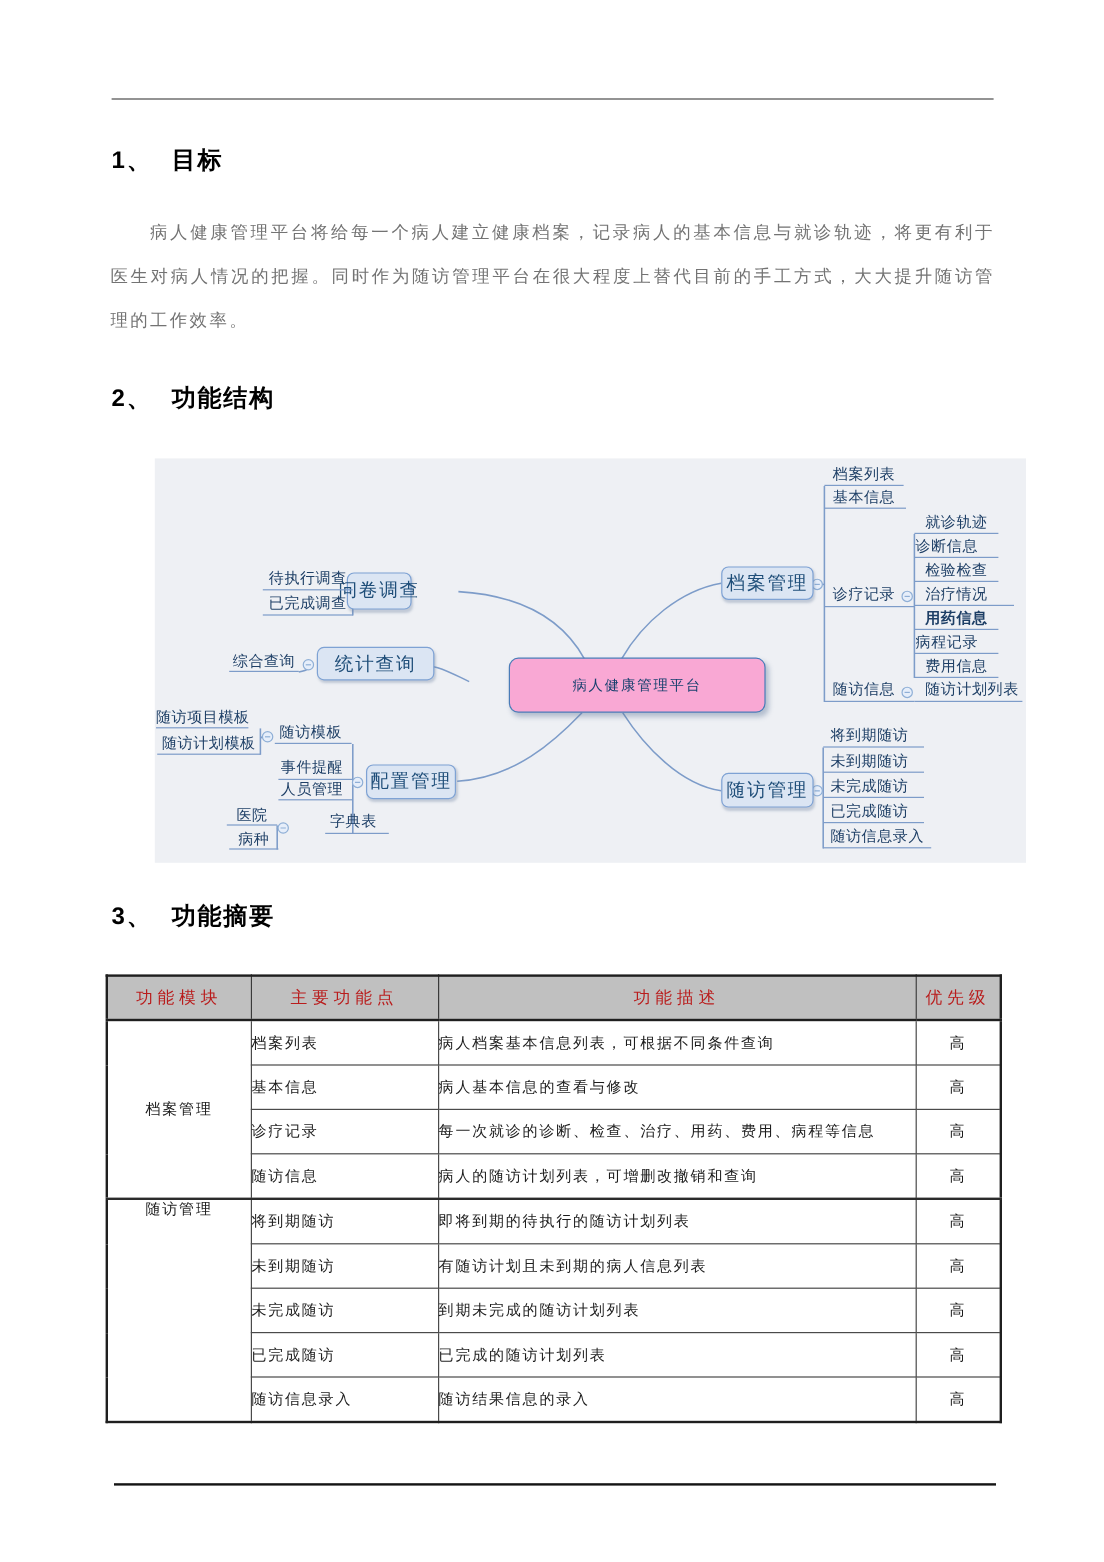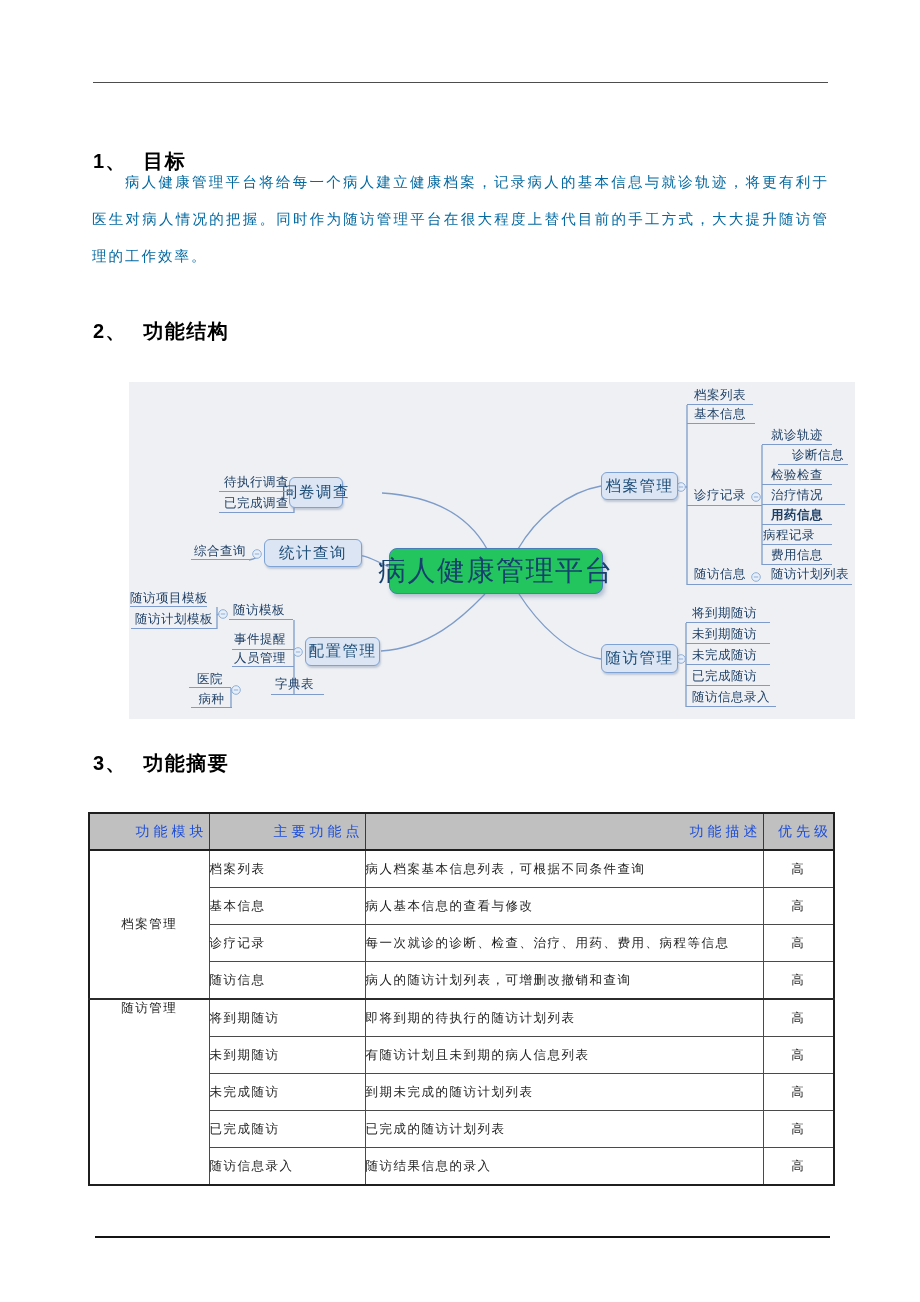--- a/index.html
+++ b/index.html
@@ -2,55 +2,55 @@
 <html><head>
 <meta charset="utf-8">
 <title>病人健康管理平台</title>
 <style>
   html,body{margin:0;padding:0;background:#888;}
   #page{position:relative;width:920px;height:1302px;background:#ffffff;margin:0 auto;
         font-family:"Liberation Sans","DejaVu Sans",sans-serif;overflow:hidden;}
   .rule{position:absolute;}
   .heading{position:absolute;font-size:20px;font-weight:bold;color:#000;letter-spacing:1.5px;white-space:nowrap;}
   .heading .h-title{margin-left:16px;}
-  #intro{position:absolute;left:92px;top:164px;width:737px;font-size:14.5px;line-height:37px;
-         letter-spacing:2px;text-align:justify;text-indent:33px;color:#0369a1;}
+  #intro{position:absolute;left:92px;top:176px;width:737px;font-size:14.5px;line-height:37px;
+         letter-spacing:2px;text-align:justify;text-indent:33px;color:#737373;}
   
   #mindmap{position:absolute;left:129px;top:382px;width:726px;height:337px;background:#eef0f4;}
   #mm-svg{position:absolute;left:0;top:0;}
   .mm-label{position:absolute;font-size:12.5px;letter-spacing:.5px;color:#1e3f66;line-height:15px;
             border-bottom:1px solid #7d9cc9;white-space:nowrap;box-sizing:border-box;}
   .tc{text-align:center;}
   .mm-box{position:absolute;box-sizing:border-box;background:#dbe5f3;border:1px solid #7ea2d4;border-radius:6px;
           color:#1f4e79;font-size:15.5px;letter-spacing:1.5px;display:flex;align-items:center;justify-content:center;
           box-shadow:1px 2px 2px rgba(110,130,160,.35);white-space:nowrap;}
-  .mm-root{background:#22c55e;border:1px solid #4a7cb8;border-radius:8px;color:#17406e;
-           font-size:28px;letter-spacing:1.5px;box-shadow:2px 3px 4px rgba(90,115,150,.4);}
+  .mm-root{background:#f9a8d4;border:1px solid #4a7cb8;border-radius:8px;color:#17406e;
+           font-size:12px;letter-spacing:1.5px;box-shadow:2px 3px 4px rgba(90,115,150,.4);margin-left:35px;}
   
   #summary-table{position:absolute;left:88px;top:812px;width:745px;border-collapse:collapse;table-layout:fixed;
                  border:2px solid #1f1f1f;}
   #summary-table th{background:#c0c0c0;height:33px;font-size:14px;font-weight:normal;letter-spacing:4px;
-                    border:1px solid #3a3a3a;border-bottom:2px solid #1f1f1f;color:#1d4ed8;text-align:right;}
+                    border:1px solid #3a3a3a;border-bottom:2px solid #1f1f1f;color:#b91c1c;}
   #summary-table td{height:36px;font-size:12.5px;letter-spacing:1.5px;color:#1c1c1c;
                     border:1px solid #4a4a4a;padding:0;}
   #summary-table tbody.group2{border-top:2px solid #2b2b2b;}
   td.module{text-align:center;letter-spacing:4px;font-size:13px;}
   td.module.top{vertical-align:top;padding-top:10px;}
   td.point{padding-left:13px;}
   td.desc{padding-left:13px;}
   td.pri{text-align:center;letter-spacing:0;}
 </style>
 </head>
 <body>
 
 <div id="page">
 
   <div class="rule" style="left:93px;top:82px;width:735px;height:1px;background:#4d4d4d;"></div>
 
-  <div class="heading" style="left:93px;top:120px;margin-top:28px;">
+  <div class="heading" style="left:93px;top:120px;">
     <span>1、</span><span class="h-title">目标</span>
   </div>
 
   <div id="intro">病人健康管理平台将给每一个病人建立健康档案，记录病人的基本信息与就诊轨迹，将更有利于医生对病人情况的把握。同时作为随访管理平台在很大程度上替代目前的手工方式，大大提升随访管理的工作效率。</div>
 
   <div class="heading" style="left:93px;top:318px;">
     <span>2、</span><span class="h-title">功能结构</span>
   </div>
 
   <div id="mindmap">
@@ -116,21 +116,21 @@
     <div class="mm-label" style="left:103px;top:269px;width:62px;height:16px;padding-left:2px;">人员管理</div>
     <div class="mm-label" style="left:112px;top:295px;width:53px;height:18px;padding-left:4px;margin-left:30px;">字典表</div>
     <div class="mm-label tc" style="left:60px;top:290px;width:42px;height:16px;">医院</div>
     <div class="mm-label tc" style="left:62px;top:310px;width:41px;height:16px;">病种</div>
 
     <div class="mm-box" style="left:472px;top:90px;width:77px;height:28px;">档案管理</div>
     <div class="mm-label" style="left:558px;top:6px;width:66px;height:17px;padding-left:7px;">档案列表</div>
     <div class="mm-label" style="left:558px;top:25px;width:68px;height:17px;padding-left:7px;">基本信息</div>
     <div class="mm-label" style="left:558px;top:106px;width:75px;height:18px;padding-left:7px;">诊疗记录</div>
     <div class="mm-label" style="left:633px;top:46px;width:70px;height:17px;padding-left:9px;">就诊轨迹</div>
-    <div class="mm-label" style="left:649px;top:66px;width:70px;height:17px;padding-left:14px;font-family:Liberation Serif, serif;">诊断信息</div>
+    <div class="mm-label" style="left:633px;top:66px;width:70px;height:17px;padding-left:1px;font-family:Liberation Serif, serif;">诊断信息</div>
     <div class="mm-label" style="left:633px;top:86px;width:70px;height:17px;padding-left:9px;">检验检查</div>
     <div class="mm-label" style="left:633px;top:106px;width:83px;height:17px;padding-left:9px;">治疗情况</div>
     <div class="mm-label" style="left:633px;top:126px;width:70px;height:17px;padding-left:9px;font-weight:bold;">用药信息</div>
     <div class="mm-label" style="left:633px;top:146px;width:70px;height:17px;padding-left:1px;">病程记录</div>
     <div class="mm-label" style="left:633px;top:166px;width:70px;height:17px;padding-left:9px;">费用信息</div>
     <div class="mm-label" style="left:558px;top:185px;width:75px;height:18px;padding-left:7px;">随访信息</div>
     <div class="mm-label" style="left:633px;top:185px;width:90px;height:18px;padding-left:9px;">随访计划列表</div>
 
     <div class="mm-box" style="left:472px;top:262px;width:77px;height:29px;">随访管理</div>
     <div class="mm-label" style="left:557px;top:224px;width:84px;height:17px;padding-left:6px;">将到期随访</div>

